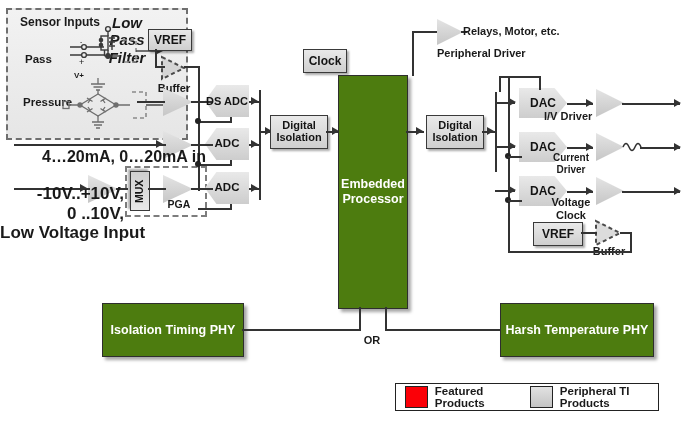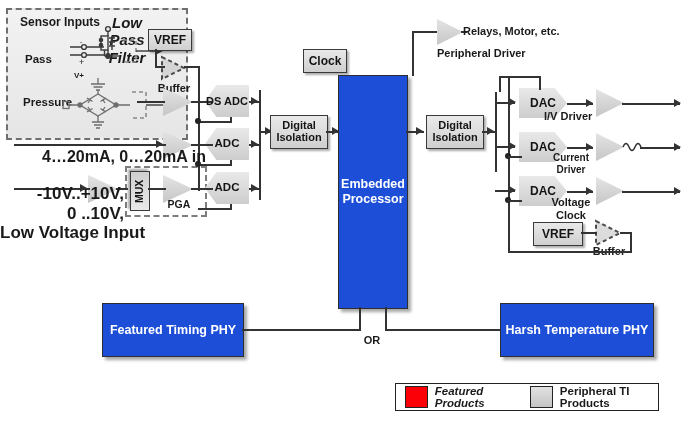--- a/index.html
+++ b/index.html
@@ -10,21 +10,21 @@
   .lbl{position:absolute;font-weight:bold;line-height:1.15;white-space:pre;}
   .lbl.c{text-align:center;}
 
   
   .gblk{position:absolute;background:linear-gradient(#e9e9e9,#cfcfcf);
         border:1.5px solid #3a3a3a;box-shadow:2px 2px 2px rgba(0,0,0,.33);
         display:flex;align-items:center;justify-content:center;
         font-weight:bold;text-align:center;line-height:1.05;color:#141414;}
 
   
-  .rblk{position:absolute;background:#1d4ed8;border:1.5px solid #2e2e2e;
+  .rblk{position:absolute;background:#4d7c0f;border:1.5px solid #2e2e2e;
         box-shadow:3px 3px 3px rgba(0,0,0,.35);
         display:flex;align-items:center;justify-content:center;
         color:#fff;font-weight:bold;text-align:center;line-height:1.2;}
 
   
   .w{position:absolute;background:#333;}
   .wh{height:2px;}
   .wv{width:2px;}
   .dot{position:absolute;width:6px;height:6px;border-radius:50%;background:#222;}
 
@@ -313,29 +313,29 @@
     <svg viewBox="0 0 28 28" preserveAspectRatio="none">
       <polygon points="2,2 26,14 2,26" fill="#dcdcdc" stroke="#4a4a4a" stroke-width="2" stroke-dasharray="4 3"></polygon>
     </svg>
   </div>
   <div class="lbl c" style="left:586px;top:245px;width:46px;font-size:11px;">Buffer</div>
   <div class="w wh" style="left:581px;top:232px;width:16px;"></div>
   <div class="w wh" style="left:620px;top:232px;width:12px;"></div>
   <div class="w wv" style="left:630px;top:232px;height:20px;"></div>
   <div class="w wh" style="left:508px;top:251px;width:124px;"></div>
 
-  <div class="rblk" style="left:102px;top:303px;width:140px;height:52px;font-size:12.5px;">Featured Timing PHY</div>
+  <div class="rblk" style="left:102px;top:303px;width:140px;height:52px;font-size:12.5px;">Isolation Timing PHY</div>
   <div class="rblk" style="left:500px;top:303px;width:152px;height:52px;font-size:12.5px;text-align:center;">Harsh Temperature PHY</div>
 
   <div class="w wv" style="left:359px;top:307px;height:23px;"></div>
   <div class="w wv" style="left:385px;top:307px;height:23px;"></div>
   <div class="w wh" style="left:242px;top:329px;width:119px;"></div>
   <div class="w wh" style="left:385px;top:329px;width:115px;"></div>
   <div class="lbl c" style="left:352px;top:334px;width:40px;font-size:11px;">OR</div>
 
   <div class="legend" style="left:395px;top:383px;width:262px;height:26px;">
     <div class="sw red" style="margin-left:9px;"></div>
-    <div class="lt" style="margin-left:7px;font-style:italic;">Featured Products</div>
+    <div class="lt" style="margin-left:7px;">Featured Products</div>
     <div class="sw grey" style="margin-left:14px;"></div>
     <div class="lt" style="margin-left:7px;">Peripheral TI Products</div>
   </div>
 
 </div>
 
 </body></html>

